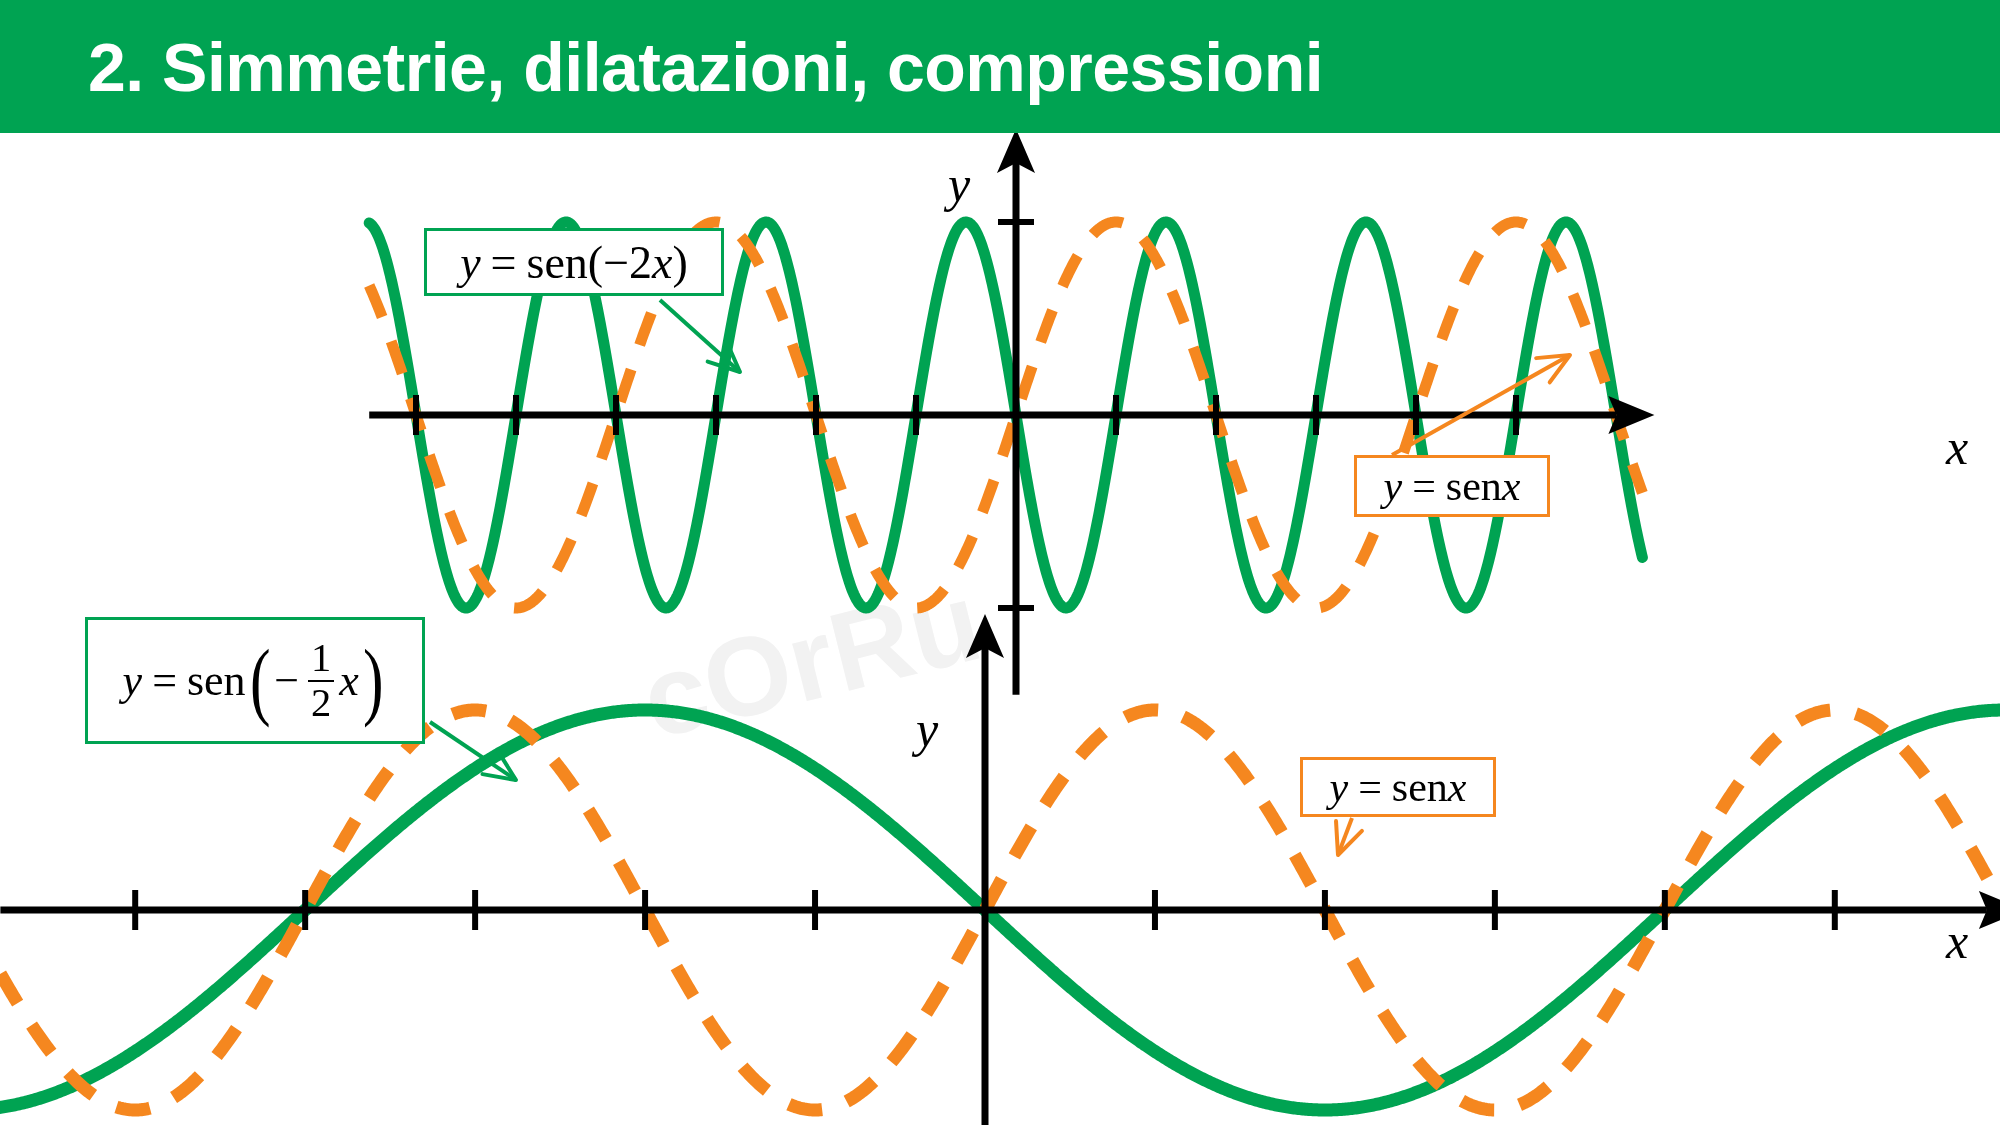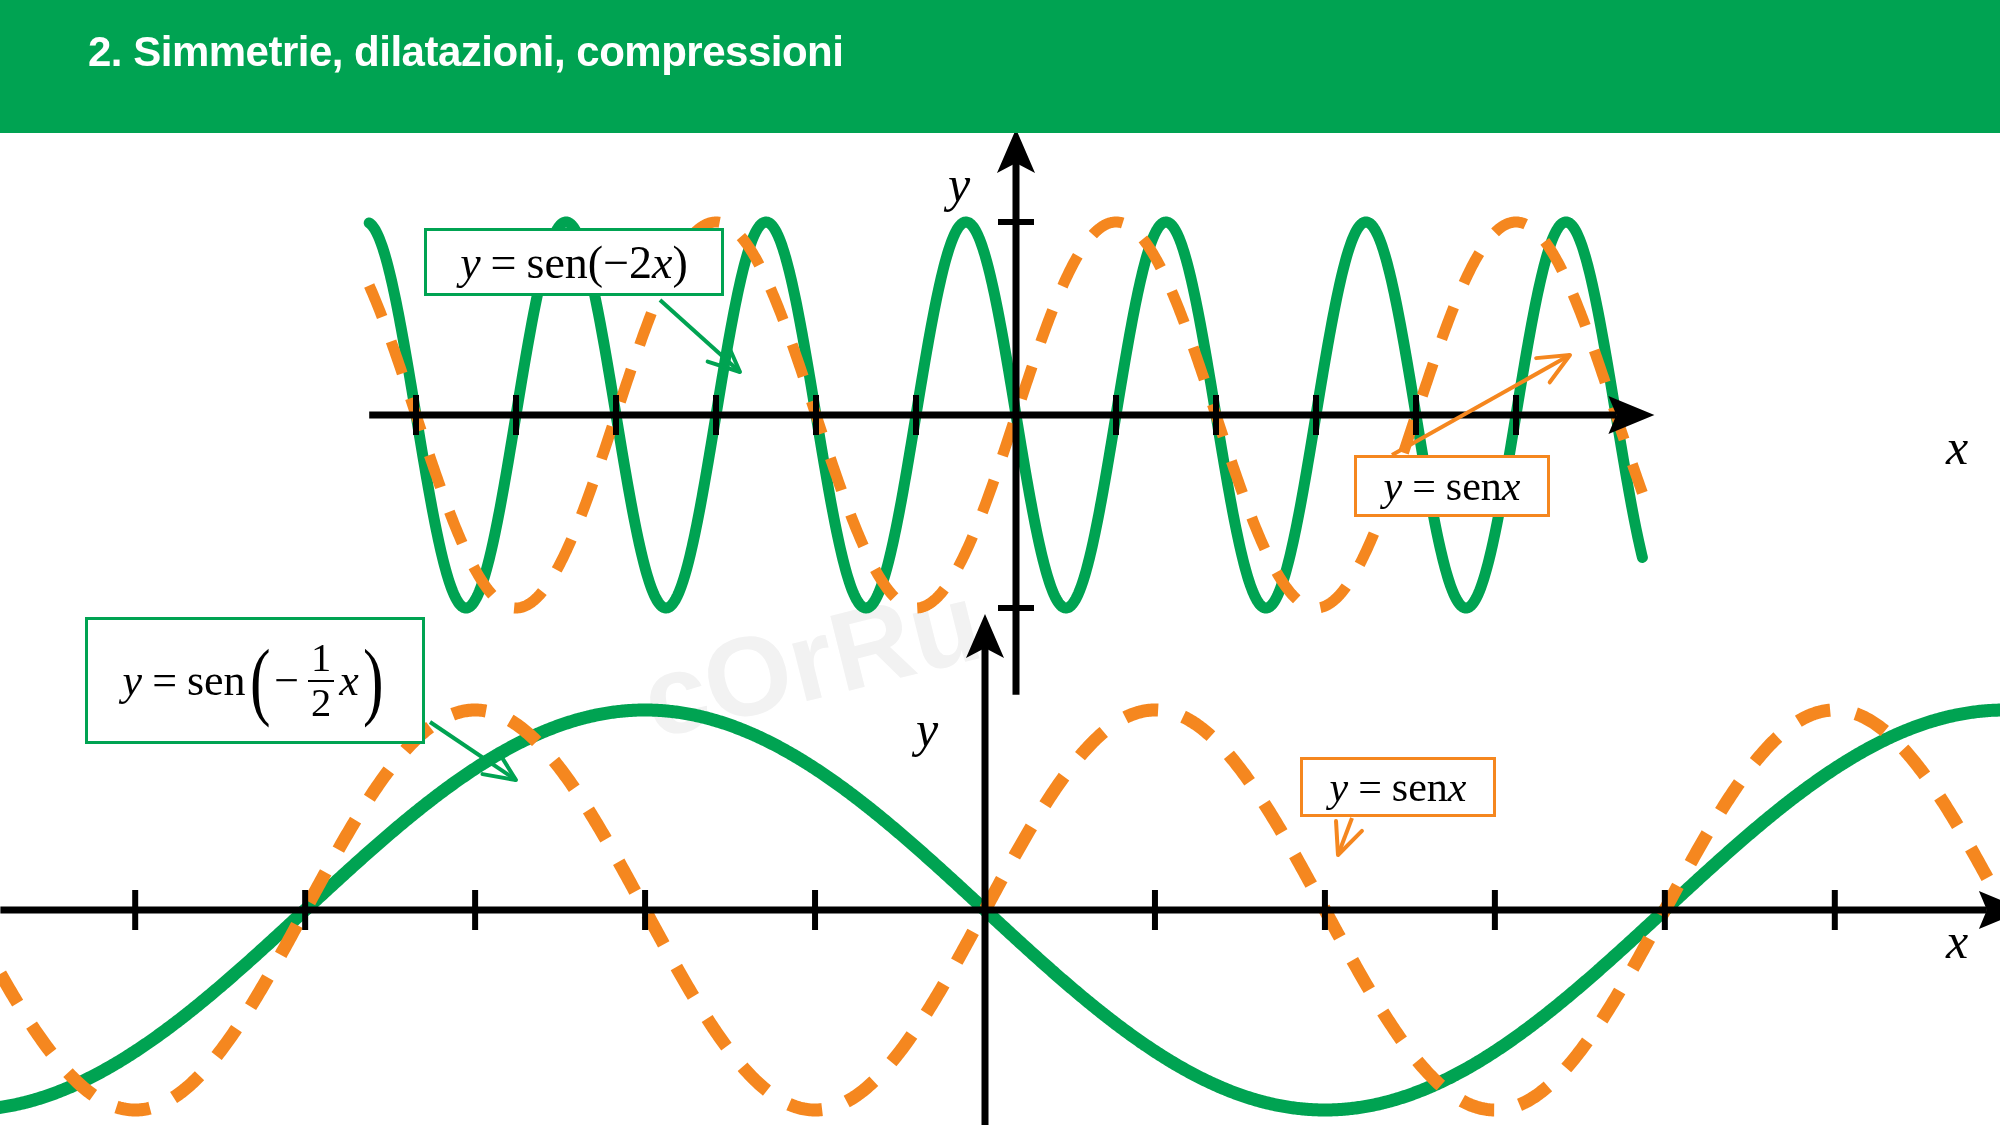--- a/index.html
+++ b/index.html
@@ -13,21 +13,21 @@
   #stage{position:absolute;left:0;top:0;width:2000px;height:1125px;}
 
   
   .title-bar{
     position:absolute;left:0;top:0;width:2000px;height:133px;
     background:#00A352;
   }
   .title-text{
     position:absolute;left:88px;top:28px;
     font-family:"Liberation Sans",sans-serif;
-    font-size:42px;font-weight:bold;color:#ffffff;
+    font-size:68px;font-weight:bold;color:#ffffff;
     letter-spacing:-0.5px;white-space:nowrap;
   }
 
   
   .plot-layer{position:absolute;left:0;top:133px;width:2000px;height:992px;}
 
   
   .mbox{
     position:absolute;
     background:#ffffff;

